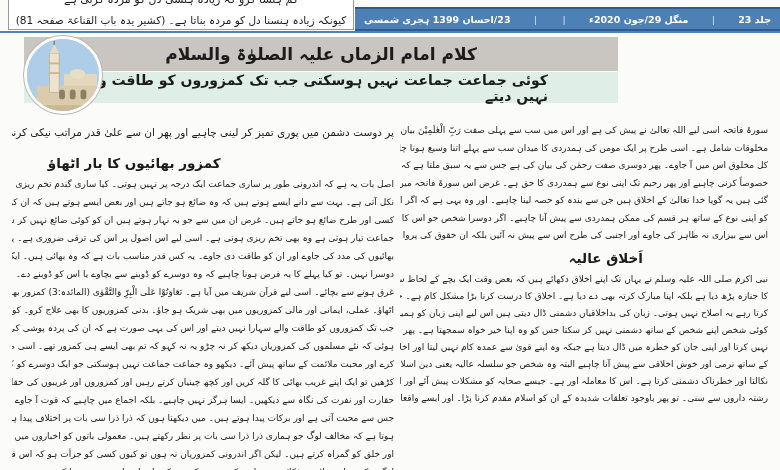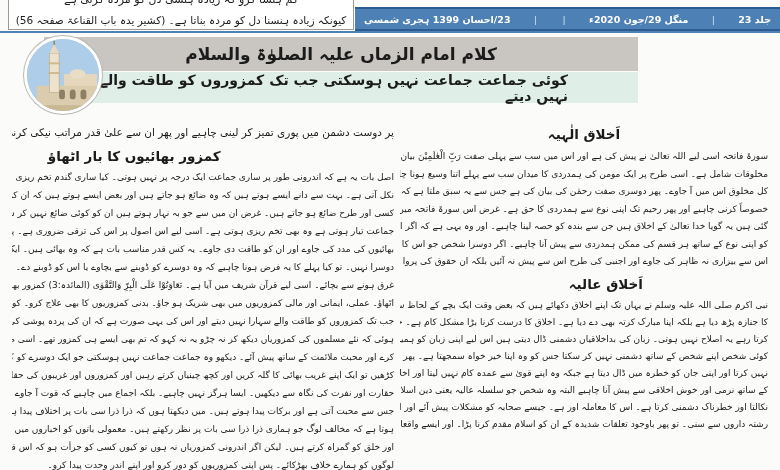--- a/index.html
+++ b/index.html
@@ -15,54 +15,54 @@
 
   .info-bar{position:absolute;left:355px;right:0;top:7px;height:20px;
             background:#4d80b5;border-top:2px solid #2b5b90;border-bottom:3px solid #2b5b90;
             box-sizing:content-box;display:flex;align-items:center;justify-content:space-between;
             padding:0 9px;color:#fff;font-size:9.5px;font-weight:bold;white-space:nowrap;overflow:hidden;}
   .info-bar .sep{opacity:.75;font-weight:normal;padding:0 2px;}
 
   .top-rule{position:absolute;top:31px;left:0;width:780px;height:2px;background:#4f81b5;}
 
   
-  .banner{position:absolute;left:44px;width:594px;top:37px;}
+  .banner{position:absolute;left:24px;width:594px;top:37px;}
   .banner-title{height:34px;background:#c9c6c1;display:flex;align-items:center;justify-content:center;
                 font-size:17px;font-weight:bold;}
   .banner-sub{height:31px;background:#dfeee7;margin-top:1px;display:flex;align-items:center;justify-content:center;
               font-size:14px;font-weight:bold;padding-right:70px;}
   .photo-circle{position:absolute;left:24px;top:36px;width:72px;height:72px;border-radius:50%;
                 border:3px solid #fff;box-shadow:0 0 0 1px #b7b7b4;overflow:hidden;background:#aecde8;z-index:5;}
   .photo-circle svg{display:block;width:100%;height:100%;}
 
   
   .col{position:absolute;top:122px;bottom:0;overflow:hidden;}
   .col-right{right:12px;width:368px;}
   .col-left{right:386px;width:382px;} 
   .rc-h1{font-size:13.5px;font-weight:bold;text-align:center;height:26px;line-height:24px;}
   .rc-h2{font-size:13.5px;font-weight:bold;width:66%;margin-left:0;margin-right:auto;
          height:26px;line-height:26px;}
   .lc-lead{font-size:10.5px;height:23px;line-height:21px;text-align:right;padding-left:45px;
            white-space:nowrap;overflow:hidden;}
   .lc-h{font-size:13.5px;font-weight:bold;text-align:center;width:64%;margin-left:0;margin-right:auto;
-        height:23px;line-height:22px;}
+        height:23px;line-height:22px;margin-top:7px;}
   .line{font-size:9px;white-space:nowrap;overflow:hidden;text-align:right;}
   .col-right .s1 .line{line-height:17.5px;}
   .col-right .s2 .line{line-height:17px;}
   .col-left .line{line-height:18px;}
   .line.short{padding-left:120px;}
 </style>
 </head>
 <body>
 
 <div class="page">
 
   <div class="quote-box">
     <div class="quote-line1">کم ہنسا کرو کہ زیادہ ہنسی دل کو مردہ کرتی ہے</div>
-    <div class="quote-line2">کیونکہ زیادہ ہنسنا دل کو مردہ بناتا ہے۔ (کشیر یدہ باب القناعۃ صفحہ 56)</div>
+    <div class="quote-line2">کیونکہ زیادہ ہنسنا دل کو مردہ بناتا ہے۔ (کشیر یدہ باب القناعۃ صفحہ 81)</div>
   </div>
 
   <div class="info-bar">
       <span class="bar-item">جلد 23</span>
       <span class="sep">|</span>
       <span class="bar-item">منگل 29/جون 2020ء</span>
       <span class="sep">|</span>
       <span class="sep">|</span>
       <span class="bar-item">23/احسان 1399 ہجری شمسی</span>
     </div>
@@ -86,21 +86,20 @@
       <polygon points="23,15 33,15 28,5" fill="#e7dac1"></polygon>
       <rect x="27.3" y="2" width="1.4" height="4" fill="#8b7b5c"></rect>
       <rect x="44" y="52" width="6" height="10" rx="3" fill="#8d7f63"></rect>
       <rect x="55" y="52" width="6" height="10" rx="3" fill="#8d7f63"></rect>
       <rect x="33" y="52" width="6" height="10" rx="3" fill="#8d7f63"></rect>
       <rect x="10" y="68" width="62" height="6" fill="#c9b993"></rect>
     </svg>
   </div>
 
   <div class="col col-right">
-    <div class="rc-h1">اَخلاق الٰہیہ</div>
     <div class="s1">
         <div class="line">سورۃ فاتحہ اسی لیے اللہ تعالیٰ نے پیش کی ہے اور اس میں سب سے پہلی صفت رَبِّ الْعٰلَمِیْنَ بیان کی ہے جس میں تمام</div>
         <div class="line">مخلوقات شامل ہے۔ اسی طرح پر ایک مومن کی ہمدردی کا میدان سب سے پہلے اتنا وسیع ہونا چاہیے کہ تمام چرند پرند اور</div>
         <div class="line">کل مخلوق اس میں آ جاوے۔ پھر دوسری صفت رحمٰن کی بیان کی ہے جس سے یہ سبق ملتا ہے کہ تمام جاندار مخلوق سے ہمدردی</div>
         <div class="line">خصوصاً کرنی چاہیے اور پھر رحیم تک اپنی نوع سے ہمدردی کا حق ہے۔ غرض اس سورۃ فاتحہ میں جو اللہ تعالیٰ کی صفات بیان کی</div>
         <div class="line">گئی ہیں یہ گویا خدا تعالیٰ کے اخلاق ہیں جن سے بندہ کو حصہ لینا چاہیے۔ اور وہ یہی ہے کہ اگر ایک شخص معمر و حالت میں ہے تو اس</div>
         <div class="line">کو اپنی نوع کے ساتھ ہر قسم کی ممکن ہمدردی سے پیش آنا چاہیے۔ اگر دوسرا شخص جو اس کا رشتہ دار ہے یا عزیز ہے۔ خواہ کوئی ہے</div>
         <div class="line">اس سے بیزاری نہ ظاہر کی جاوے اور اجنبی کی طرح اس سے پیش نہ آئیں بلکہ ان حقوق کی پروا کریں جو اس کے ذمہ پر ہیں۔ اس</div>
       </div>
     <div class="rc-h2">اَخلاق عالیہ</div>

